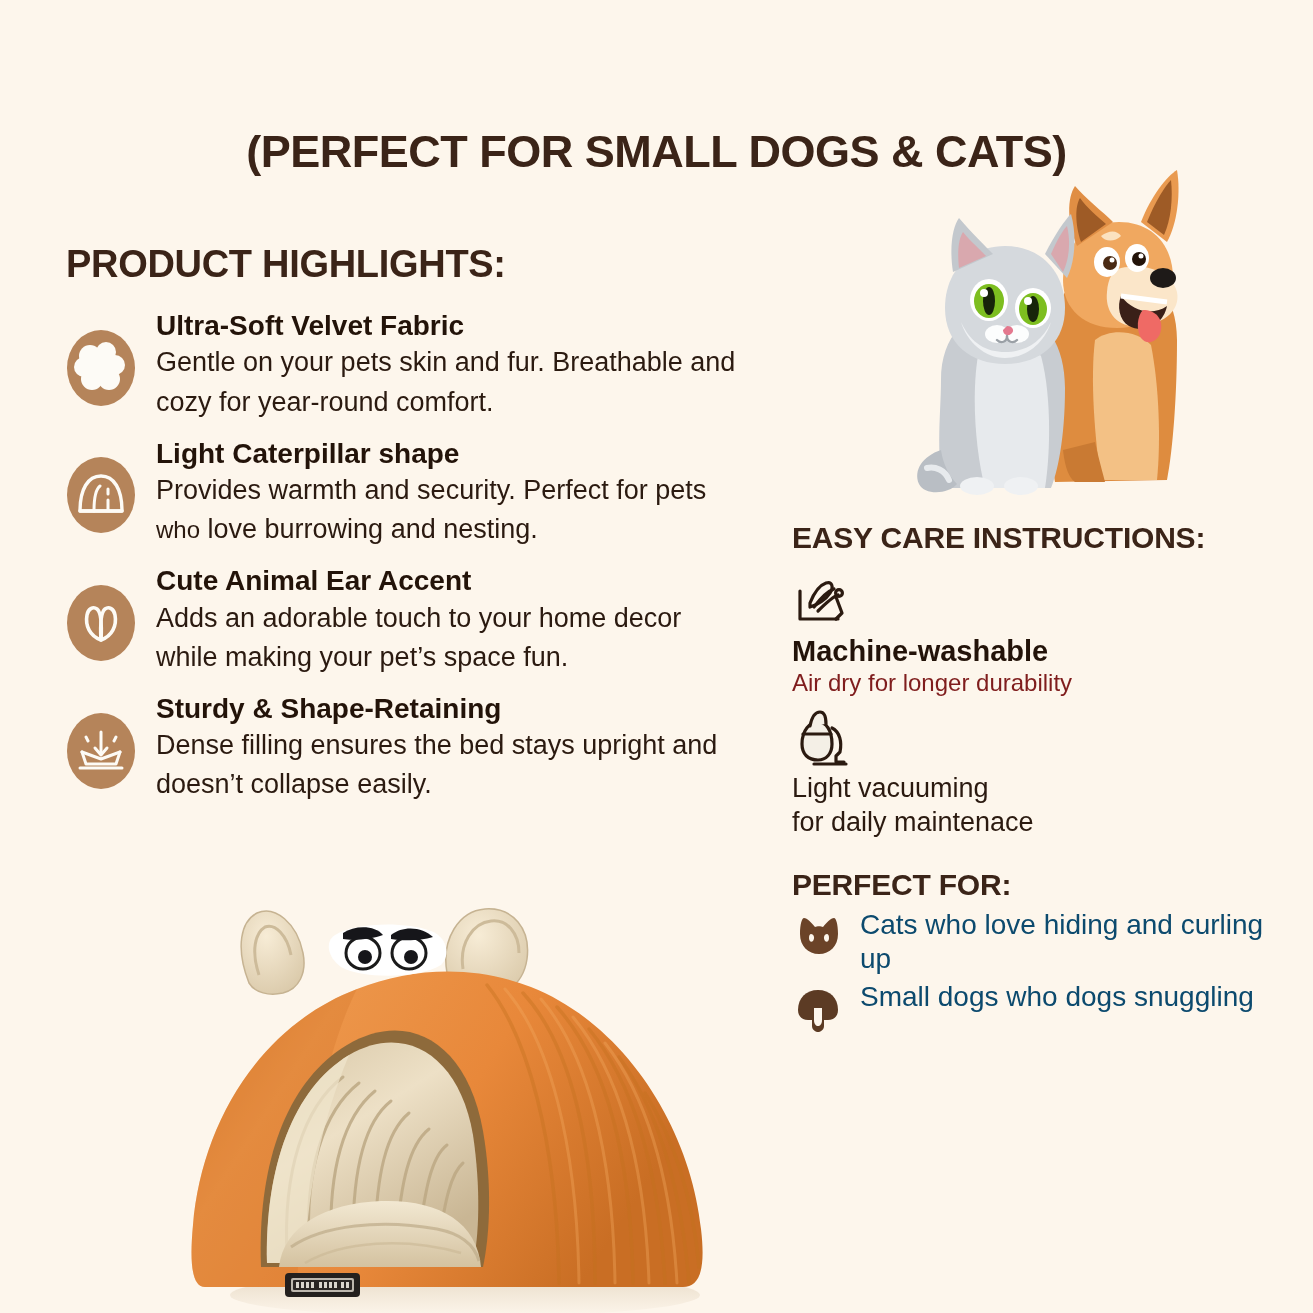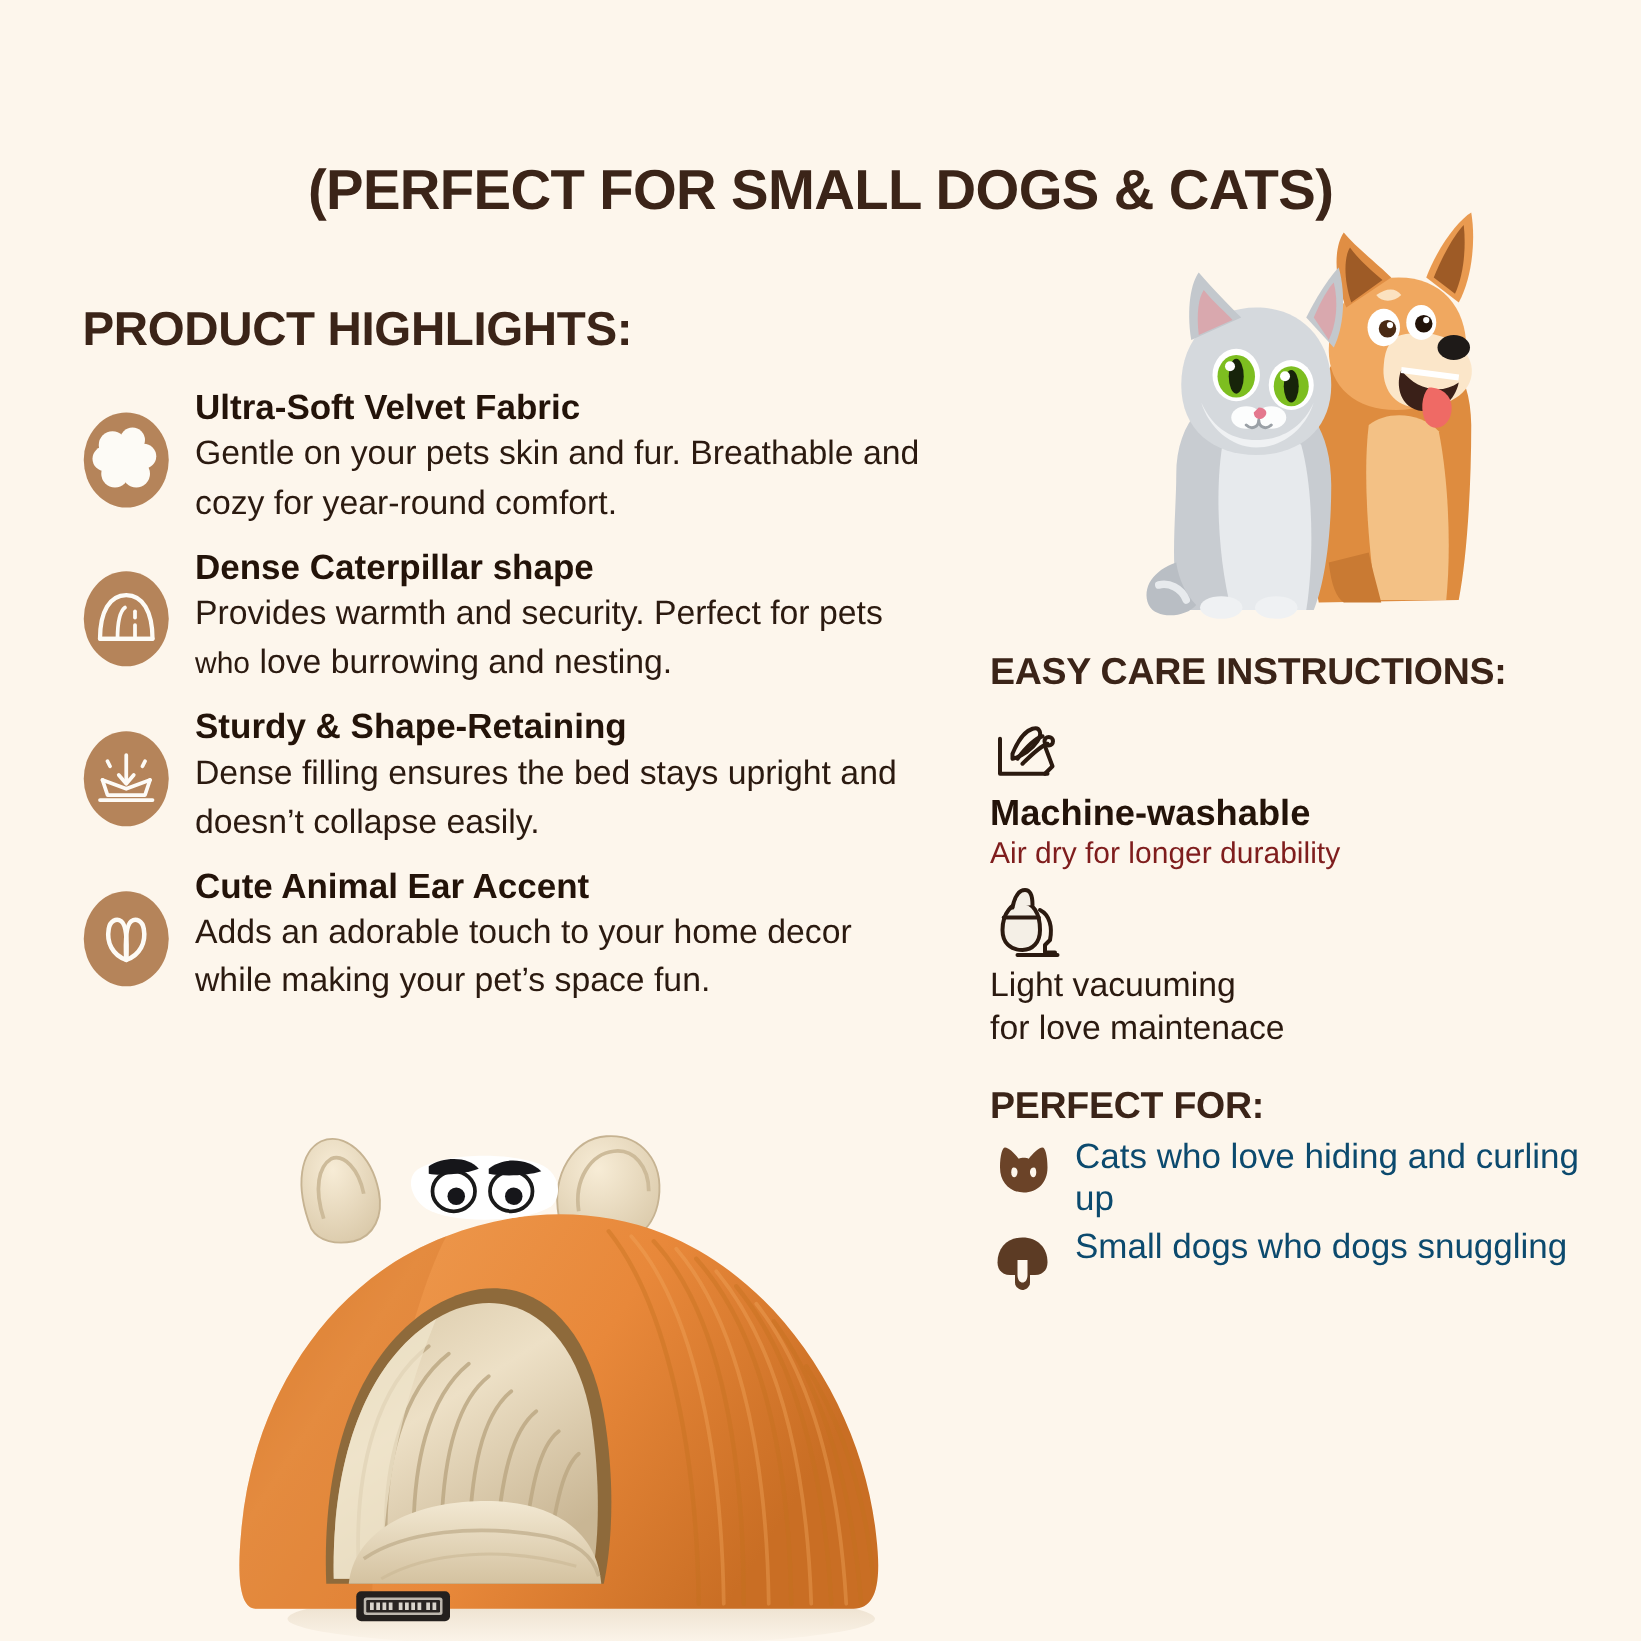--- a/index.html
+++ b/index.html
@@ -109,22 +109,36 @@
         <svg viewBox="0 0 70 78">
           <ellipse cx="35" cy="39" rx="34" ry="38" fill="#B5845A"></ellipse>
           <path d="M14 55 C14 33 22 20 35 20 C48 20 56 33 56 55 Z" fill="none" stroke="#FDFBF6" stroke-width="3.4" stroke-linejoin="round"></path>
           <path d="M28 55 C28 42 30 33 34 30" fill="none" stroke="#FDFBF6" stroke-width="3" stroke-linecap="round"></path>
           <path d="M42 54 L42 44" fill="none" stroke="#FDFBF6" stroke-width="3" stroke-linecap="round"></path>
           <path d="M42 38 L42 33" fill="none" stroke="#FDFBF6" stroke-width="3" stroke-linecap="round"></path>
           <line x1="14" y1="55" x2="56" y2="55" stroke="#FDFBF6" stroke-width="3.4" stroke-linecap="round"></line>
         </svg>
       </div>
       <div class="hl-body">
-        <div class="hl-title"><span class="reg">Dense </span><span>Caterpillar shape</span></div>
+        <div class="hl-title"><span class="reg">Light </span><span>Caterpillar shape</span></div>
         <div class="hl-desc"><span>Provides warmth and security. Perfect for pets </span><span class="sm">who</span><span> love burrowing and nesting.</span></div>
+      </div>
+    </div>
+
+    <div class="hl-item">
+      <div class="hl-icon">
+        <svg viewBox="0 0 70 78">
+          <ellipse cx="35" cy="39" rx="34" ry="38" fill="#B5845A"></ellipse>
+          <path d="M35 56 C24 52 19 42 21 31 C22 25 27 22 31 25 C35 28 36 38 35 56 Z" fill="none" stroke="#FDFBF6" stroke-width="3.6" stroke-linejoin="round"></path>
+          <path d="M35 56 C46 52 51 42 49 31 C48 25 43 22 39 25 C35 28 34 38 35 56 Z" fill="none" stroke="#FDFBF6" stroke-width="3.6" stroke-linejoin="round"></path>
+        </svg>
+      </div>
+      <div class="hl-body">
+        <div class="hl-title">Cute Animal Ear Accent</div>
+        <div class="hl-desc">Adds an adorable touch to your home decor while making your pet’s space fun.</div>
       </div>
     </div>
 
     <div class="hl-item">
       <div class="hl-icon">
         <svg viewBox="0 0 70 78">
           <ellipse cx="35" cy="39" rx="34" ry="38" fill="#B5845A"></ellipse>
           <g stroke="#FDFBF6" stroke-width="3" fill="none" stroke-linecap="round" stroke-linejoin="round">
             <line x1="35" y1="20" x2="35" y2="42"></line>
             <path d="M29 36 L35 43 L41 36"></path>
@@ -134,34 +148,20 @@
             <line x1="20" y1="25" x2="22" y2="29"></line>
             <line x1="50" y1="25" x2="48" y2="29"></line>
           </g>
         </svg>
       </div>
       <div class="hl-body">
         <div class="hl-title">Sturdy &amp; Shape-Retaining</div>
         <div class="hl-desc">Dense filling ensures the bed stays upright and doesn’t collapse easily.</div>
       </div>
     </div>
-
-    <div class="hl-item">
-      <div class="hl-icon">
-        <svg viewBox="0 0 70 78">
-          <ellipse cx="35" cy="39" rx="34" ry="38" fill="#B5845A"></ellipse>
-          <path d="M35 56 C24 52 19 42 21 31 C22 25 27 22 31 25 C35 28 36 38 35 56 Z" fill="none" stroke="#FDFBF6" stroke-width="3.6" stroke-linejoin="round"></path>
-          <path d="M35 56 C46 52 51 42 49 31 C48 25 43 22 39 25 C35 28 34 38 35 56 Z" fill="none" stroke="#FDFBF6" stroke-width="3.6" stroke-linejoin="round"></path>
-        </svg>
-      </div>
-      <div class="hl-body">
-        <div class="hl-title">Cute Animal Ear Accent</div>
-        <div class="hl-desc">Adds an adorable touch to your home decor while making your pet’s space fun.</div>
-      </div>
-    </div>
   </div>
 
   <div class="pets">
     <svg viewBox="0 0 290 360">
 
       <g>
 
         <path d="M150 180 C150 140 175 118 210 118 C248 118 272 145 272 190
                  C272 245 268 300 262 330 L150 332 C142 290 150 225 150 180 Z" fill="#DE8C3F"></path>
         <path d="M190 190 C185 230 190 290 196 330 L252 330 C256 290 254 235 246 195
@@ -270,21 +270,21 @@
             <path d="M10 40 C10 26 18 18 26 18 C34 18 40 26 40 40 C40 50 34 56 26 56 C16 56 10 50 10 40 Z"></path>
             <path d="M18 22 C20 12 24 8 28 8 C32 8 34 13 34 20"></path>
             <line x1="11" y1="30" x2="39" y2="30"></line>
             <path d="M40 24 C48 28 50 38 48 48 L44 52 L44 58 L52 58" fill="none"></path>
             <line x1="22" y1="60" x2="54" y2="60"></line>
           </g>
         </svg>
       </div>
       <div class="care-body">
         <div class="care-plain">Light vacuuming</div>
-        <div class="care-plain">for love maintenace</div>
+        <div class="care-plain">for daily maintenace</div>
       </div>
     </div>
 
     <div class="perfect-head">PERFECT FOR:</div>
 
     <div class="pf-item">
       <div class="pf-icon">
         <svg viewBox="0 0 52 48">
           <path d="M8 20 C8 10 10 4 12 4 C15 4 20 9 23 13 C25 12 29 12 31 13
                    C34 9 39 4 42 4 C44 4 46 10 46 20 C46 32 38 40 27 40 C16 40 8 32 8 20 Z" fill="#6B4328"></path>

